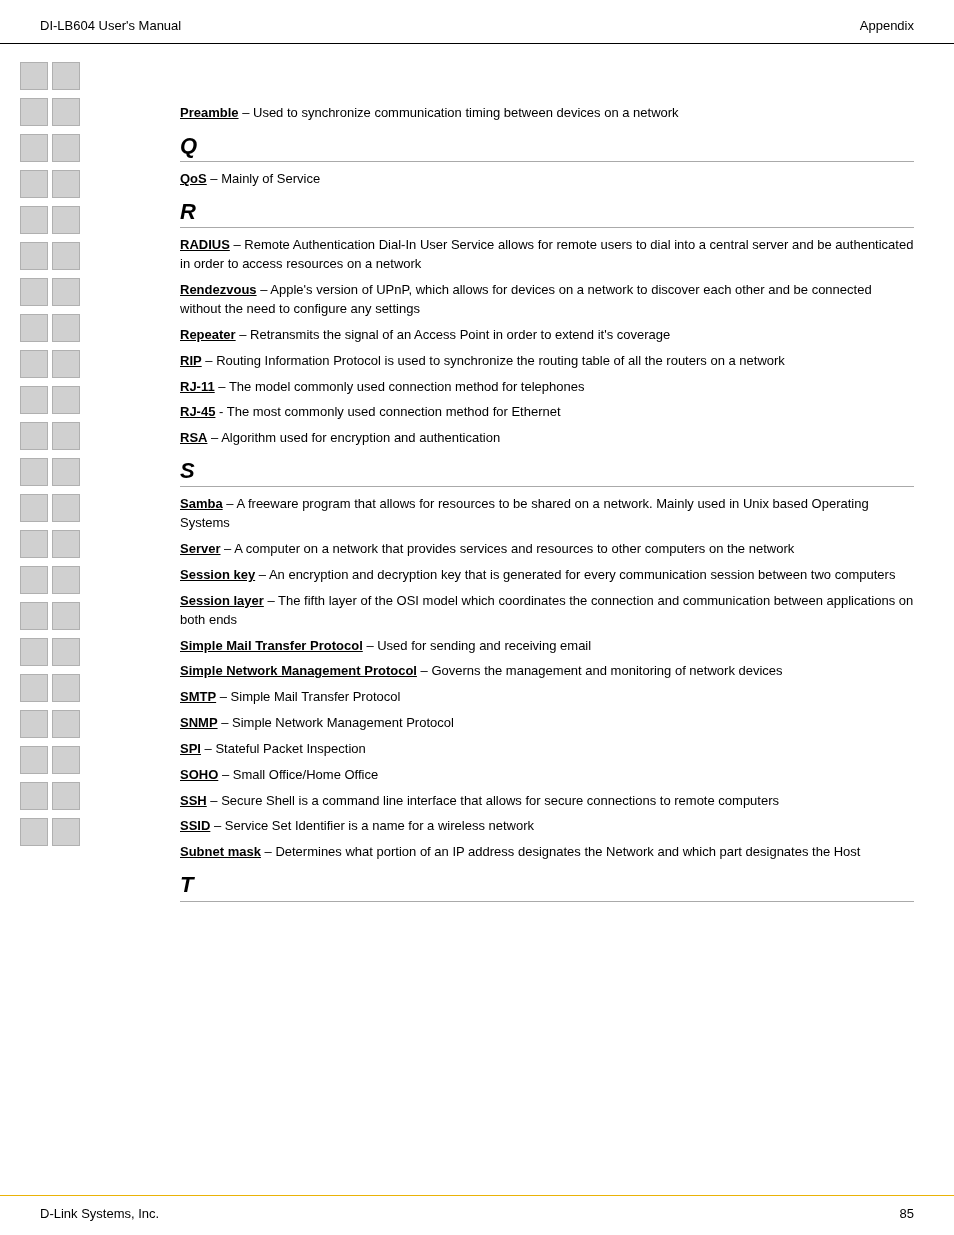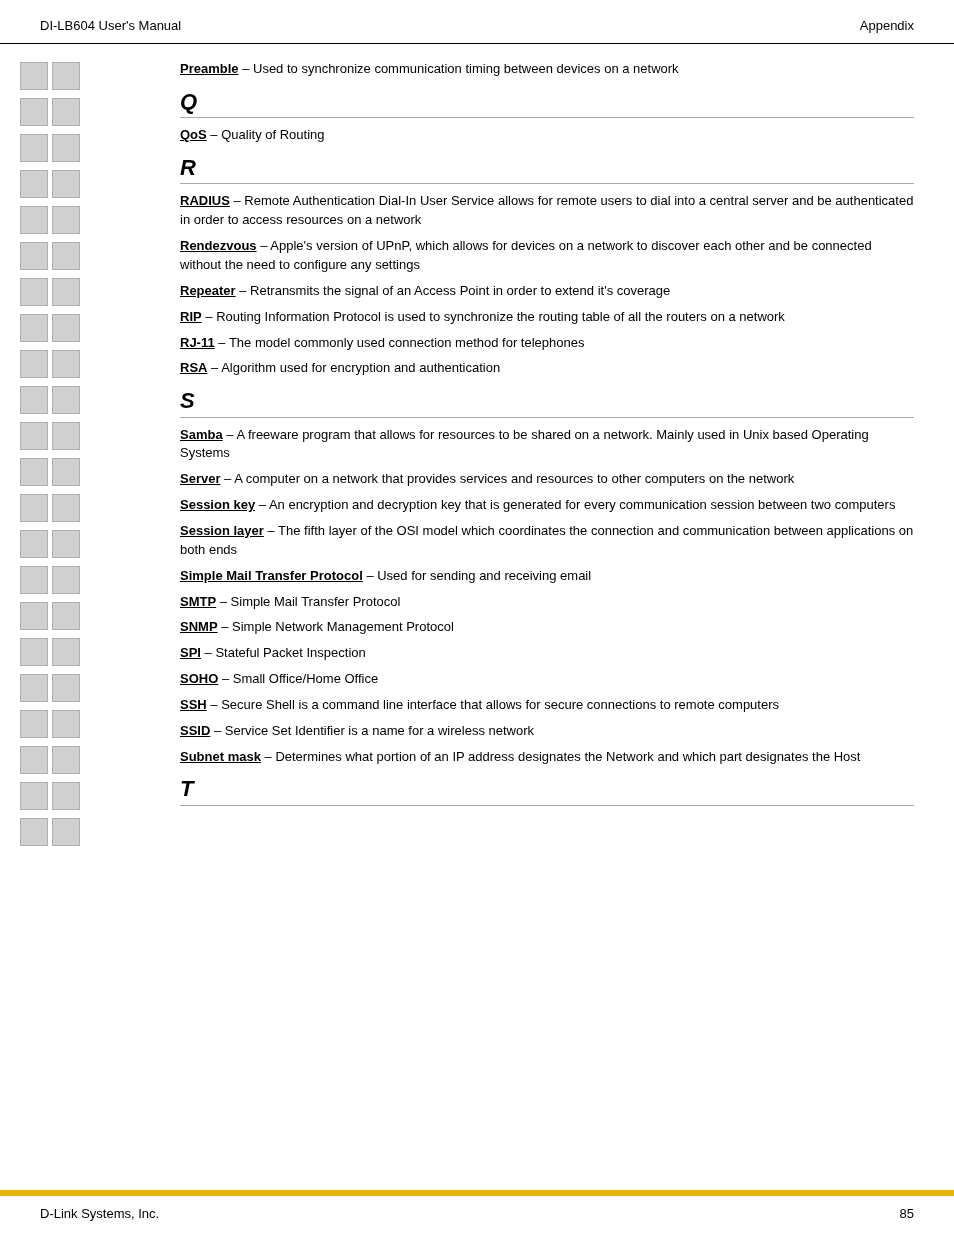--- a/index.html
+++ b/index.html
@@ -26,21 +26,21 @@
     }
     .footer {
       position: absolute;
       bottom: 0;
       left: 0;
       right: 0;
       display: flex;
       justify-content: space-between;
       align-items: center;
       padding: 10px 40px 14px 40px;
-      border-top: 6px solid #eab308;
+      border-top: 1px solid #eab308;
     }
     .content {
       display: flex;
       padding: 10px 0 60px 0;
     }
     .sidebar {
       width: 170px;
       min-width: 170px;
       padding: 8px 0 0 20px;
     }
@@ -64,20 +64,21 @@
     .sidebar-square2 {
       width: 28px;
       height: 28px;
       background: #d0d0d0;
       border: 1px solid #b0b0b0;
       flex-shrink: 0;
     }
     .main {
       flex: 1;
       padding: 6px 40px 0 10px;
+      margin-top: 44px;
     }
     .section-header {
       margin: 10px 0 8px 0;
       border-bottom: 1px solid #aaa;
       padding-bottom: 2px;
     }
     .section-letter {
       font-size: 22px;
       font-weight: bold;
       font-style: italic;
@@ -197,34 +198,36 @@
           <div class="sidebar-block">
             <div class="sidebar-square"></div>
             <div class="sidebar-square2"></div>
           </div>
         </div>
       </div>
 
     <div class="main" id="main-content">
     <div class="entry"><span class="entry-term">Preamble</span><span class="entry-def"> – Used to synchronize communication timing between devices on a network</span></div>
         <div class="section-header"><span class="section-letter">Q</span></div>
-        <div class="entry"><span class="entry-term">QoS</span><span class="entry-def"> – Quality of Routing</span></div>
+        <div class="entry"><span class="entry-term">QoS</span><span class="entry-def"> – Mainly of Service</span></div>
         <div class="section-header"><span class="section-letter">R</span></div>
         <div class="entry"><span class="entry-term">RADIUS</span><span class="entry-def"> – Remote Authentication Dial-In User Service allows for remote users to dial into a central server and be authenticated in order to access resources on a network</span></div>
         <div class="entry"><span class="entry-term">Rendezvous</span><span class="entry-def"> – Apple's version of UPnP, which allows for devices on a network to discover each other and be connected without the need to configure any settings</span></div>
         <div class="entry"><span class="entry-term">Repeater</span><span class="entry-def"> – Retransmits the signal of an Access Point in order to extend it's coverage</span></div>
         <div class="entry"><span class="entry-term">RIP</span><span class="entry-def"> – Routing Information Protocol is used to synchronize the routing table of all the routers on a network</span></div>
         <div class="entry"><span class="entry-term">RJ-11</span><span class="entry-def"> – The model commonly used connection method for telephones</span></div>
+        <div class="entry"><span class="entry-term">RJ-45</span><span class="entry-def"> - The most commonly used connection method for Ethernet</span></div>
         <div class="entry"><span class="entry-term">RSA</span><span class="entry-def"> – Algorithm used for encryption and authentication</span></div>
         <div class="section-header"><span class="section-letter">S</span></div>
         <div class="entry"><span class="entry-term">Samba</span><span class="entry-def"> – A freeware program that allows for resources to be shared on a network.  Mainly used in Unix based Operating Systems</span></div>
         <div class="entry"><span class="entry-term">Server</span><span class="entry-def"> – A computer on a network that provides services and resources to other computers on the network</span></div>
         <div class="entry"><span class="entry-term">Session key</span><span class="entry-def"> – An encryption and decryption key that is generated for every communication session between two computers</span></div>
         <div class="entry"><span class="entry-term">Session layer</span><span class="entry-def"> – The fifth layer of the OSI model which coordinates the connection and communication between applications on both ends</span></div>
         <div class="entry"><span class="entry-term">Simple Mail Transfer Protocol</span><span class="entry-def"> – Used for sending and receiving email</span></div>
+        <div class="entry"><span class="entry-term">Simple Network Management Protocol</span><span class="entry-def"> – Governs the management and monitoring of network devices</span></div>
         <div class="entry"><span class="entry-term">SMTP</span><span class="entry-def"> – Simple Mail Transfer Protocol</span></div>
         <div class="entry"><span class="entry-term">SNMP</span><span class="entry-def"> – Simple Network Management Protocol</span></div>
         <div class="entry"><span class="entry-term">SPI</span><span class="entry-def"> – Stateful Packet Inspection</span></div>
         <div class="entry"><span class="entry-term">SOHO</span><span class="entry-def"> – Small Office/Home Office</span></div>
         <div class="entry"><span class="entry-term">SSH</span><span class="entry-def"> – Secure Shell is a command line interface that allows for secure connections to remote computers</span></div>
         <div class="entry"><span class="entry-term">SSID</span><span class="entry-def"> – Service Set Identifier is a name for a wireless network</span></div>
         <div class="entry"><span class="entry-term">Subnet mask</span><span class="entry-def"> – Determines what portion of an IP address designates the Network and which part designates the Host</span></div>
         <div class="section-header"><span class="section-letter">T</span></div>
       </div>
   </div>

